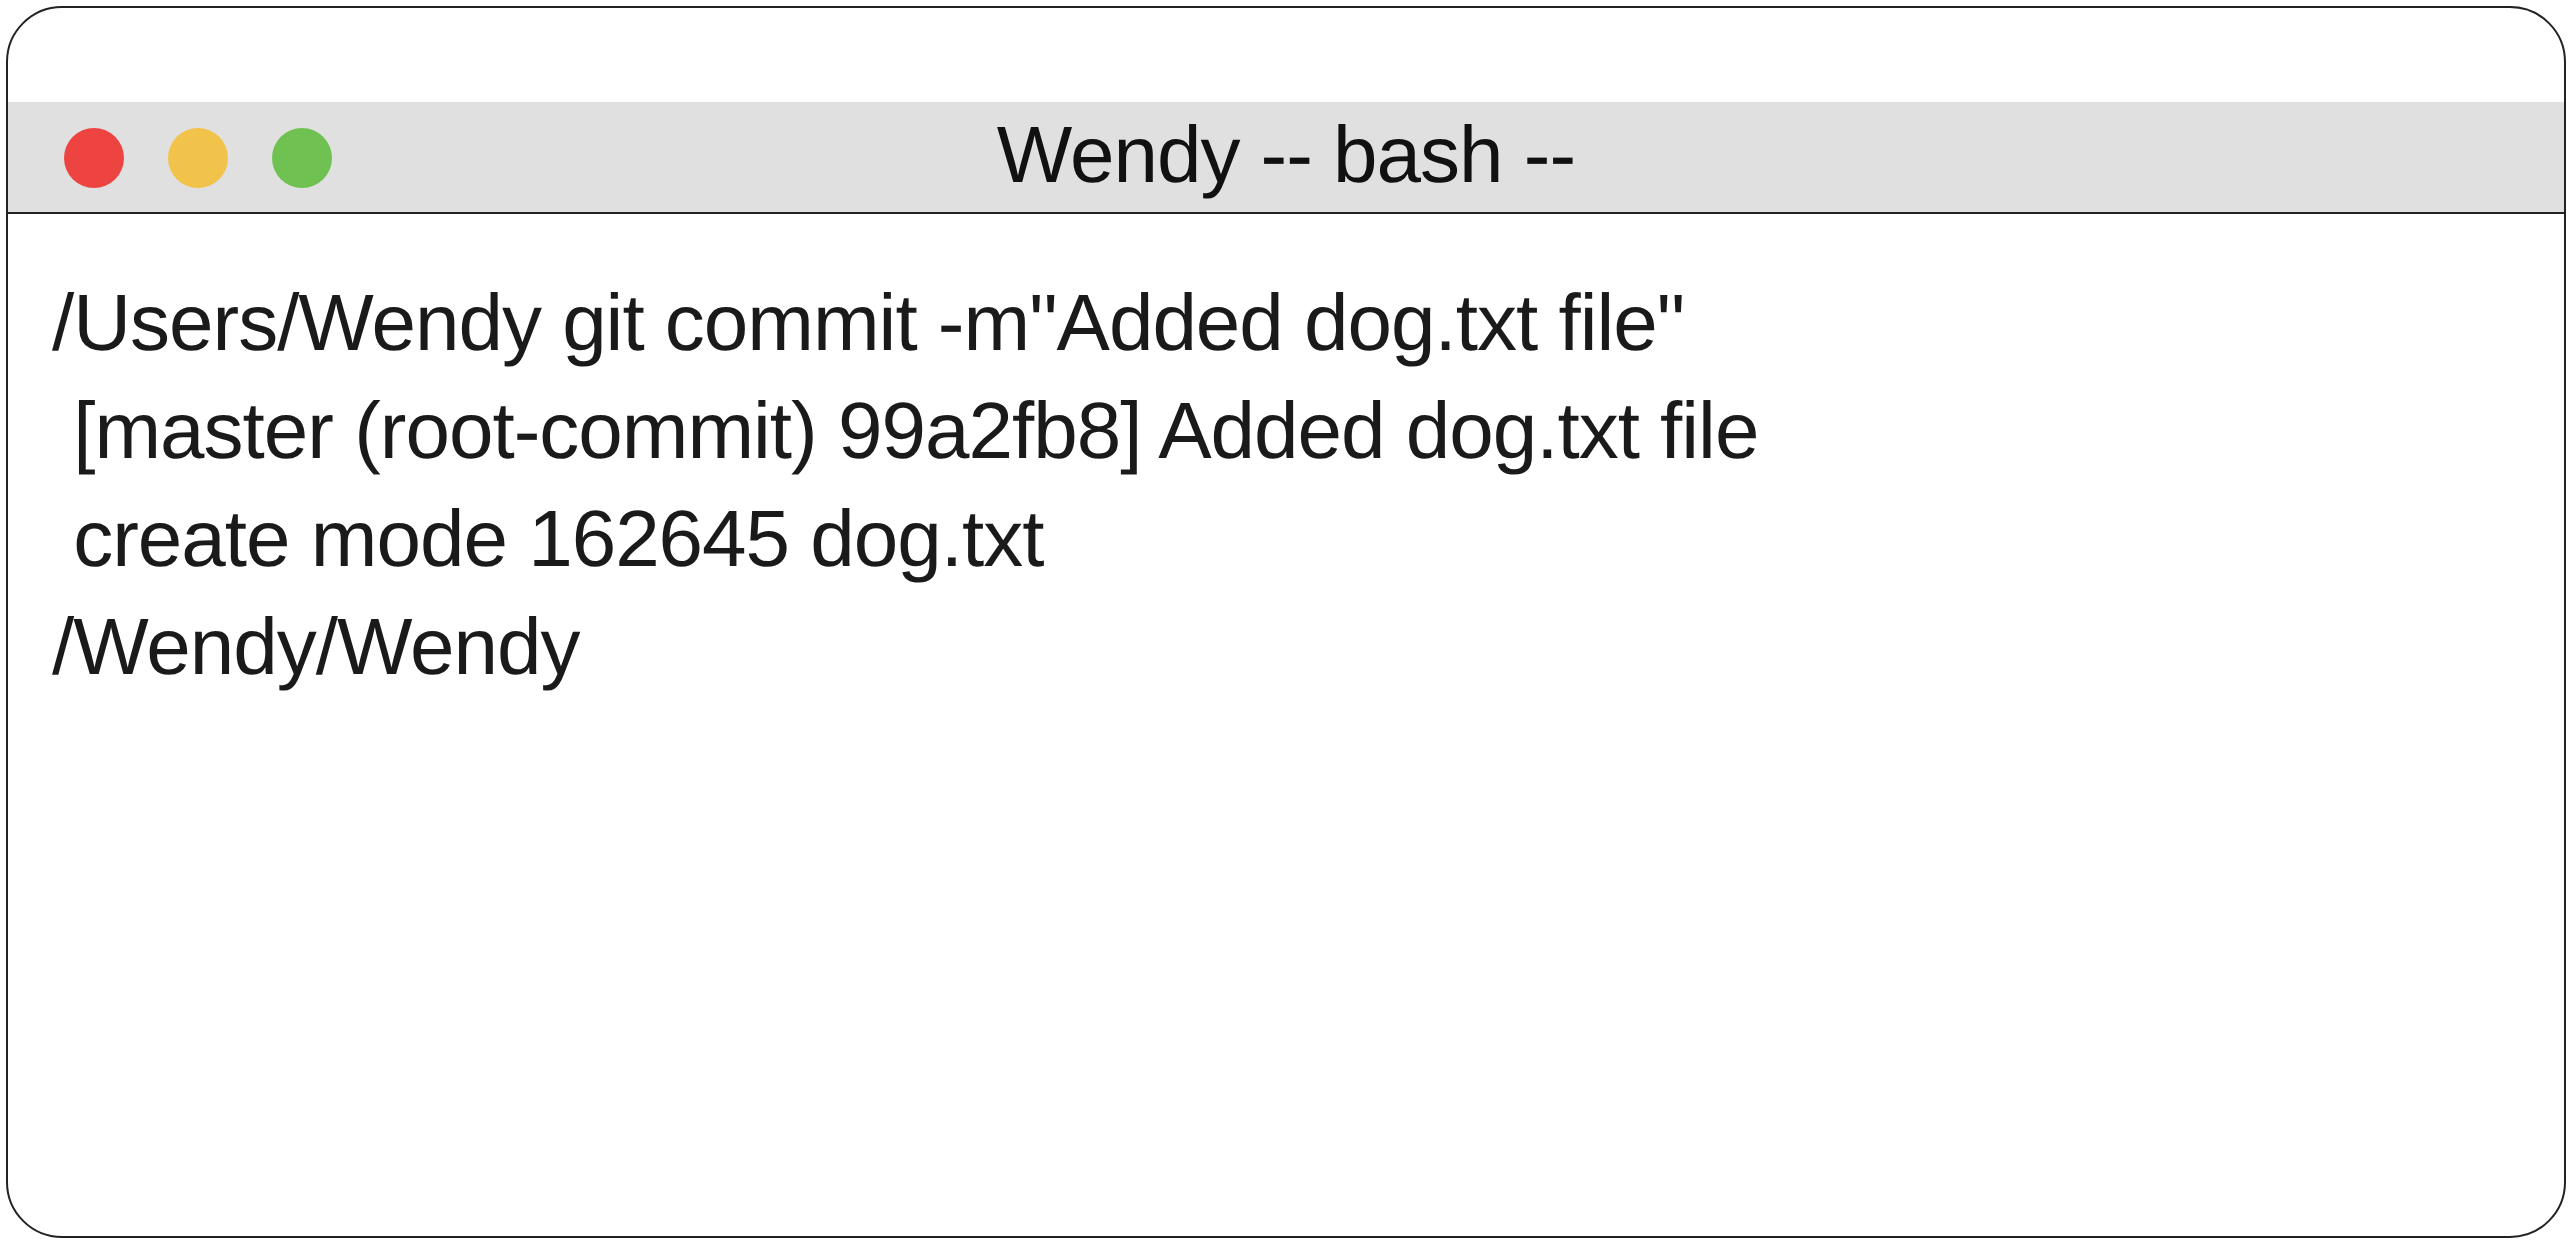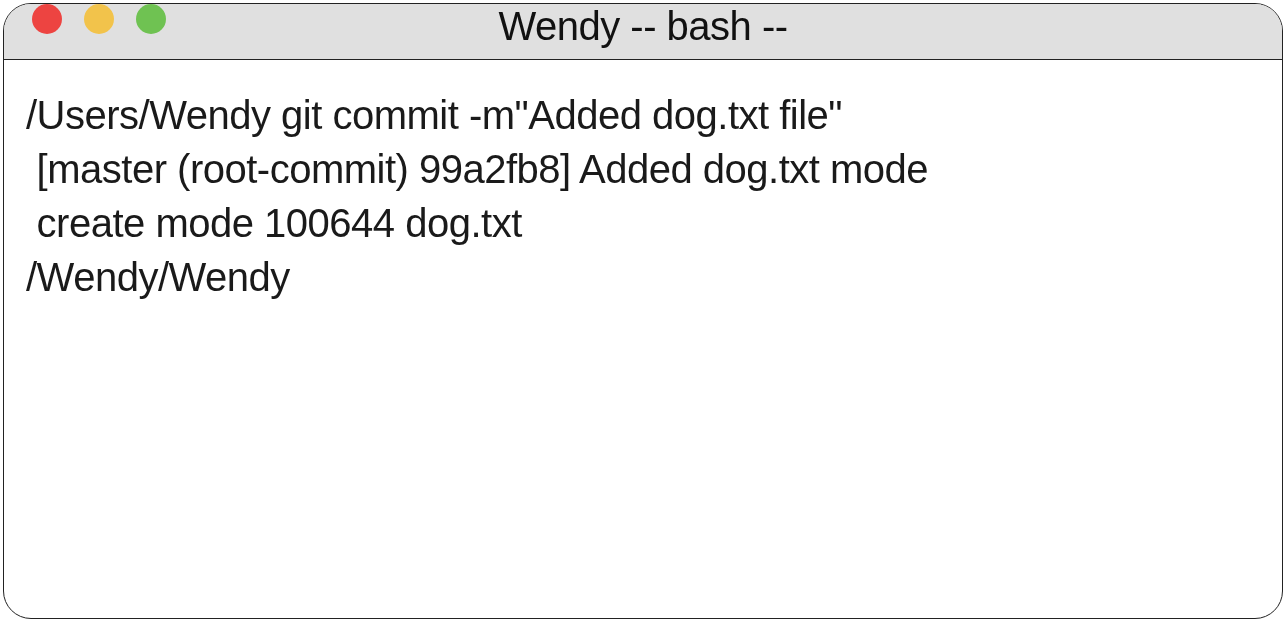--- a/index.html
+++ b/index.html
@@ -28,22 +28,24 @@
       background: #ffffff;
       display: flex;
       flex-direction: column;
     }
     
     .title-bar {
       height: 56px;
       background: #e0e0e0;
       border-bottom: 1px solid #222;
       display: flex;
+      align-items: center;
       position: relative;
       flex-shrink: 0;
+      margin-top: 47px;
     }
     
     .traffic-lights {
       display: flex;
       align-items: center;
       gap: 22px;
       padding-left: 28px;
       position: absolute;
       left: 0;
     }
@@ -101,18 +103,18 @@
     <div class="traffic-lights">
       <div class="traffic-light red"></div>
       <div class="traffic-light yellow"></div>
       <div class="traffic-light green"></div>
     </div>
     <div class="window-title">Wendy -- bash --</div>
   </div>
 
   <div class="terminal-body">
     <div class="terminal-line">/Users/Wendy git commit -m"Added dog.txt file"</div>
-    <div class="terminal-line"> [master (root-commit) 99a2fb8] Added dog.txt mode</div>
-    <div class="terminal-line"> create mode 100644 dog.txt</div>
+    <div class="terminal-line"> [master (root-commit) 99a2fb8] Added dog.txt file</div>
+    <div class="terminal-line"> create mode 162645 dog.txt</div>
     <div class="terminal-line">/Wendy/Wendy</div>
   </div>
 
 </div>
 
 </body></html>

